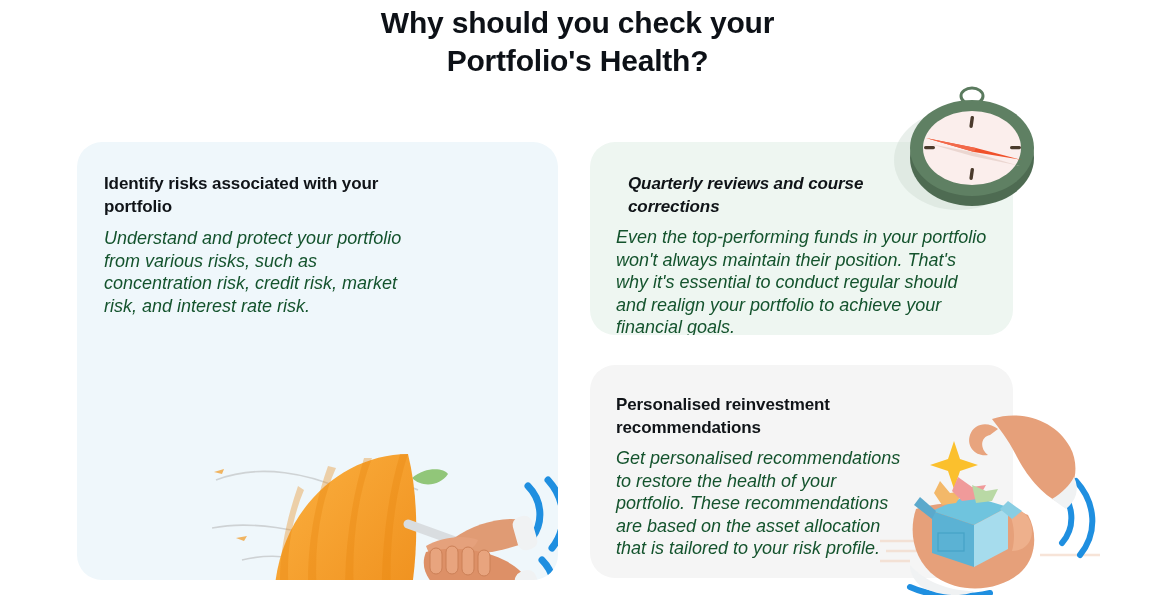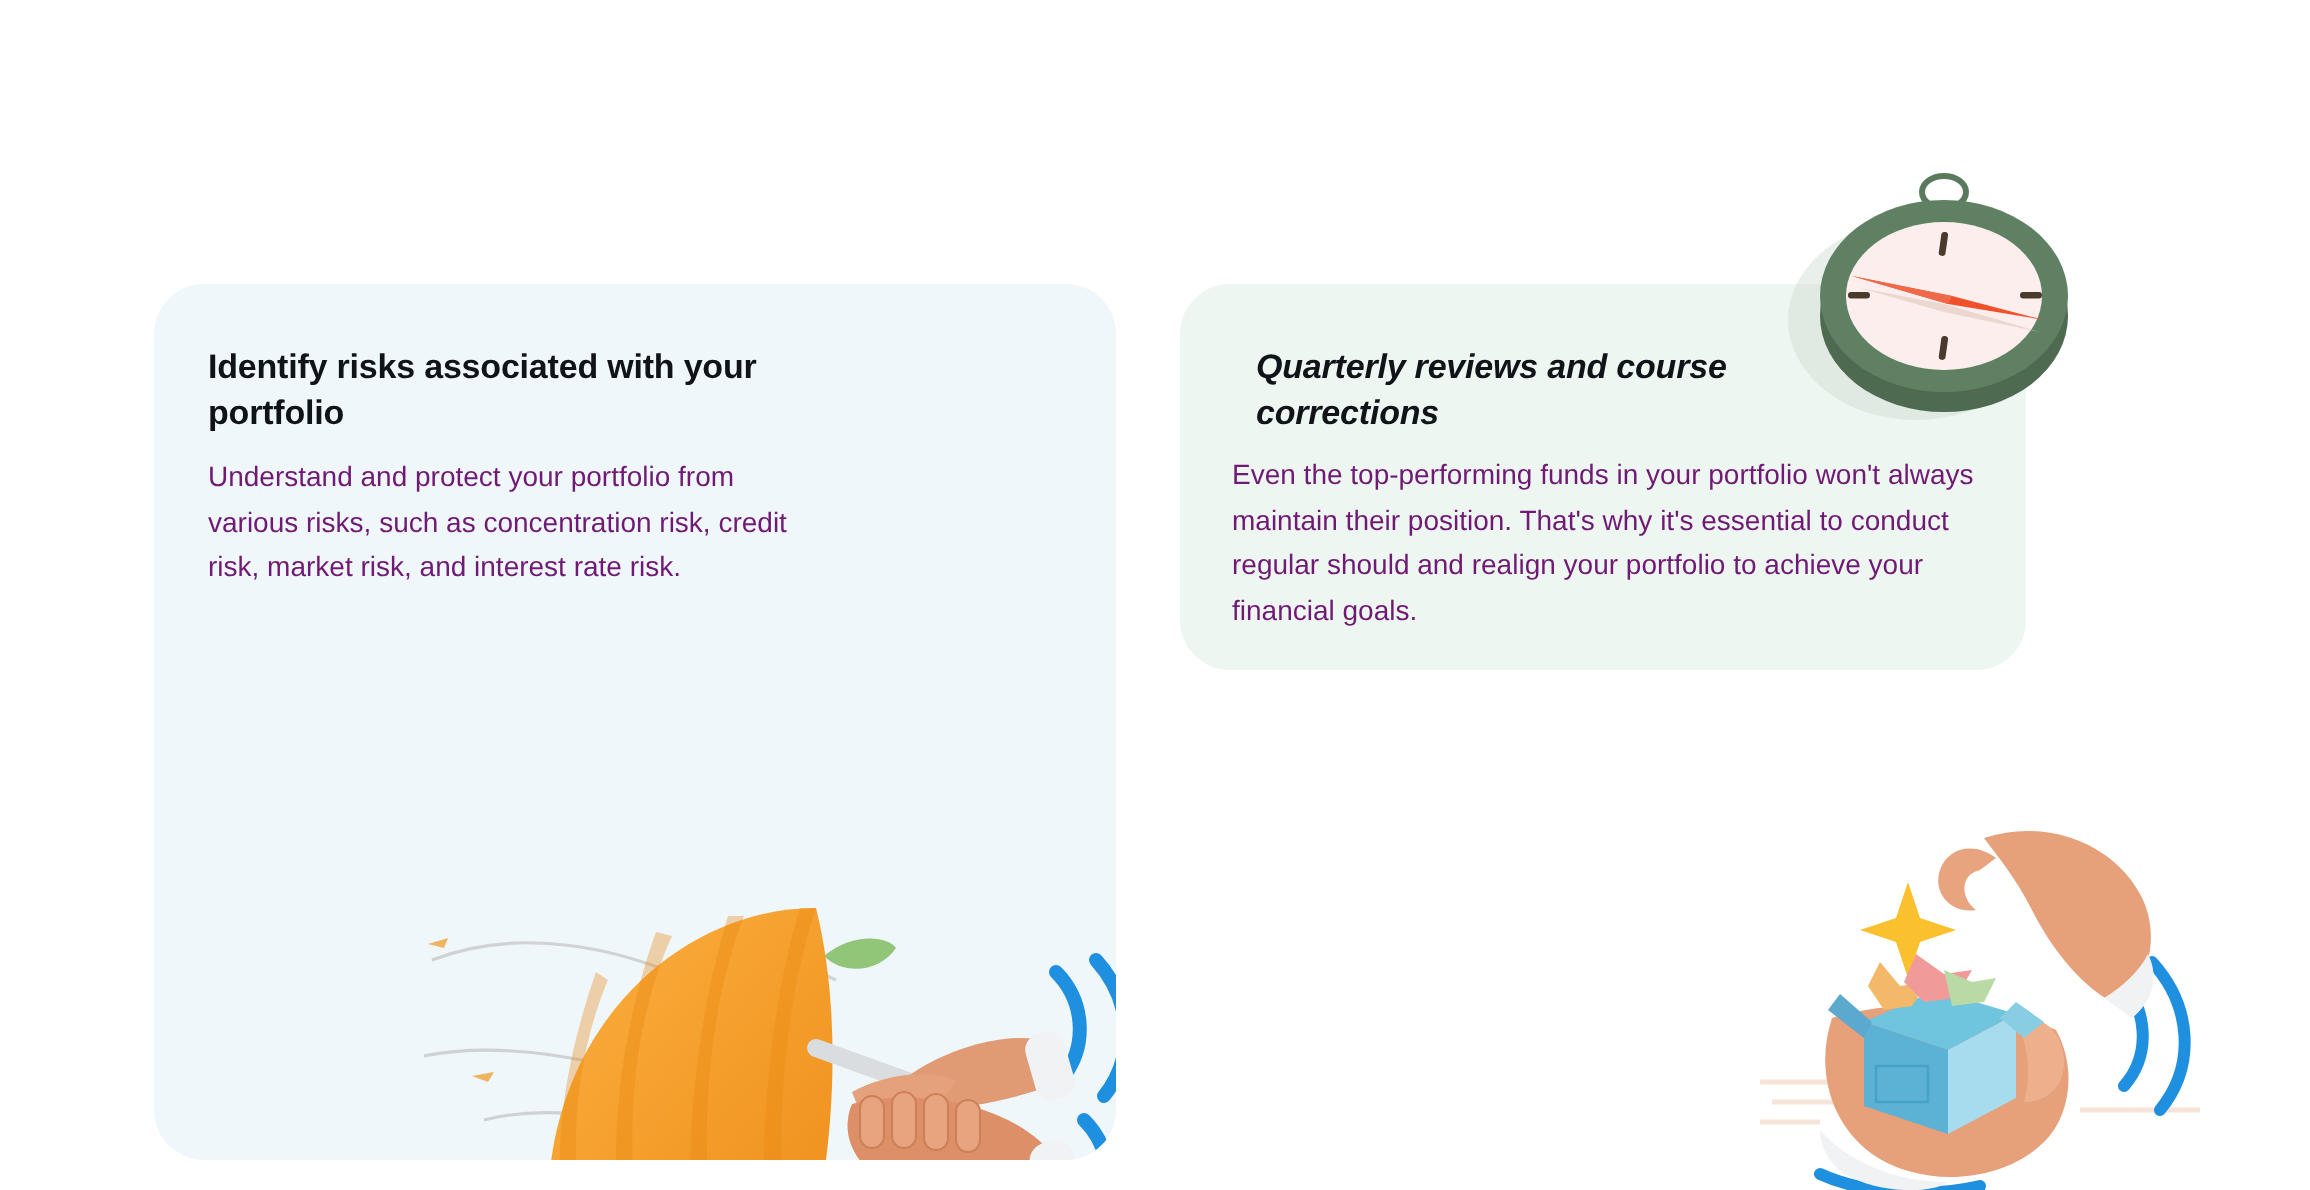--- a/index.html
+++ b/index.html
@@ -68,23 +68,24 @@
   .card-head {
     position: absolute;
     font-size: 17px;
     font-weight: 700;
     line-height: 23px;
     color: #101418;
     letter-spacing: -0.1px;
   }
   .card-body {
     position: absolute;
-    font-size: 14px;
+    font-size: 18px;
     line-height: 22.5px;
-    color: #701a75;
+    color: #14532d;
+    font-style: italic;
   }
 
   .card-1 .card-head { left: 27px; top: 30px; width: 330px; }
   .card-1 .card-body { left: 27px; top: 85px; width: 300px; }
 
   .card-2 .card-head { left: 38px; top: 30px; width: 290px; font-style: italic; }
   .card-2 .card-body { left: 26px; top: 84px; width: 375px; }
 
   .card-3 .card-head { left: 26px; top: 28px; width: 290px; }
   .card-3 .card-body { left: 26px; top: 82px; width: 285px; }
@@ -94,20 +95,24 @@
 
   .illo-umbrella { left: 135px; top: 300px; width: 380px; height: 270px; }
   .illo-compass  { left: 880px; top: 82px;  width: 180px; height: 130px; }
   .illo-gift     { left: 880px; top: 415px; width: 250px; height: 180px; }
 </style>
 </head>
 <body>
 
 <div class="page">
 
+  <h1 class="section-title">
+    <span class="line">Why should you check your</span>
+    <span class="line">Portfolio's Health?</span>
+  </h1>
 
   <div class="card card-1">
     <div class="card-head">Identify risks associated with your portfolio</div>
     <div class="card-body">Understand and protect your portfolio from various risks, such as concentration risk, credit risk, market risk, and interest rate risk.</div>
 
     <svg class="illo illo-umbrella" viewBox="0 0 380 270">
       <defs>
         <linearGradient id="umbG" x1="0" y1="0" x2="1" y2="1">
           <stop offset="0" stop-color="#fbb040"></stop>
           <stop offset="1" stop-color="#ef8f1c"></stop>
@@ -206,20 +211,24 @@
       <rect x="44" y="64" width="11" height="3.2" rx="1.6"></rect>
       <rect x="130" y="64" width="11" height="3.2" rx="1.6"></rect>
     </g>
 
     <path d="M50 62 L 92 70 L 140 84 L 92 74 Z" fill="#e7cfc9" opacity=".8"></path>
 
     <path d="M46 56 L 96 66 L 142 78 L 94 70 Z" fill="#f0512b"></path>
     <path d="M46 56 L 96 66 L 94 70 Z" fill="#f2694a"></path>
   </svg>
 
+  <div class="card card-3">
+    <div class="card-head">Personalised reinvestment recommendations</div>
+    <div class="card-body">Get personalised recommendations to restore the health of your portfolio. These recommendations are based on the asset allocation that is tailored to your risk profile.</div>
+  </div>
 
   <svg class="illo illo-gift" viewBox="0 0 250 180">
 
     <g stroke="#f3d9c8" stroke-width="2.6" opacity=".7" fill="none">
       <path d="M0 126 h66"></path>
       <path d="M6 136 h48"></path>
       <path d="M0 146 h30"></path>
       <path d="M160 140 h60"></path>
     </g>
 

